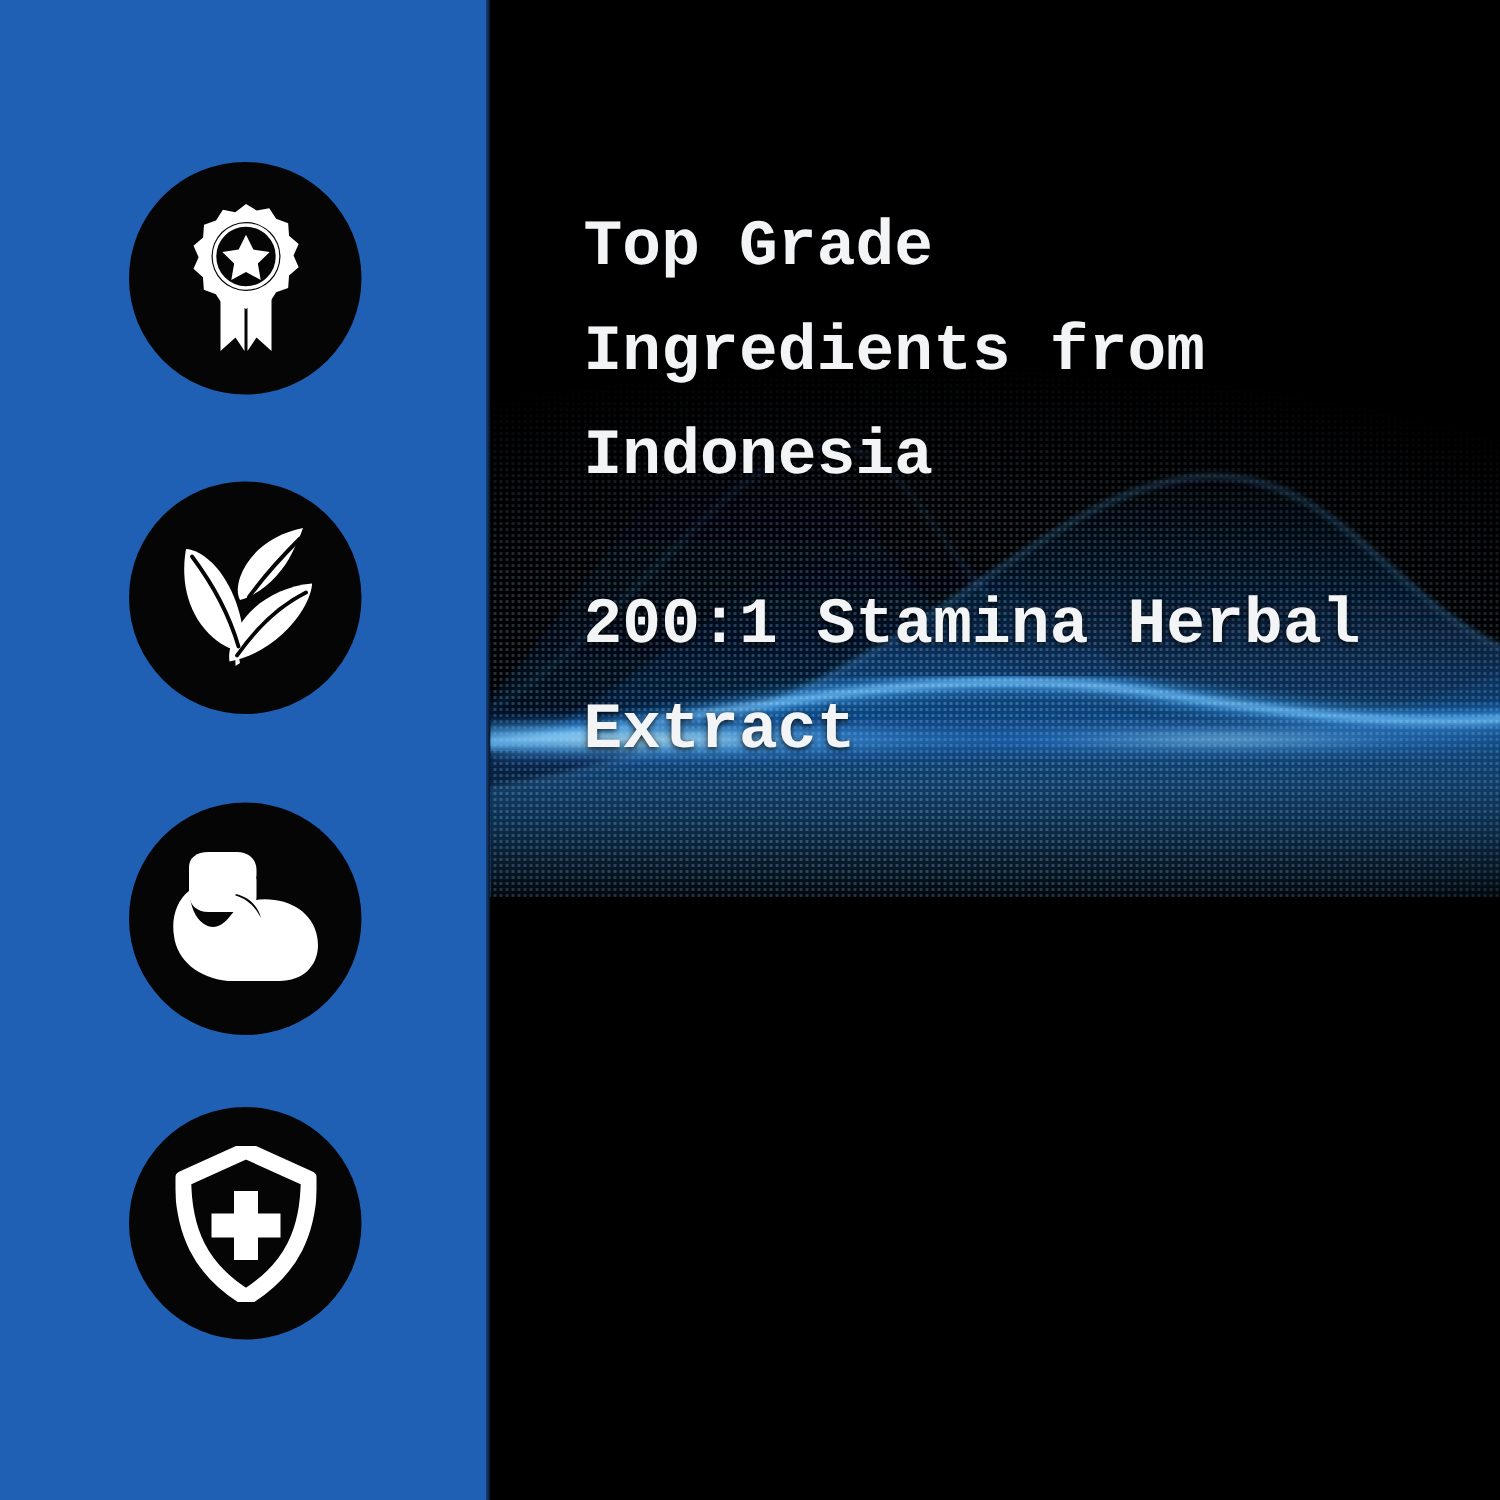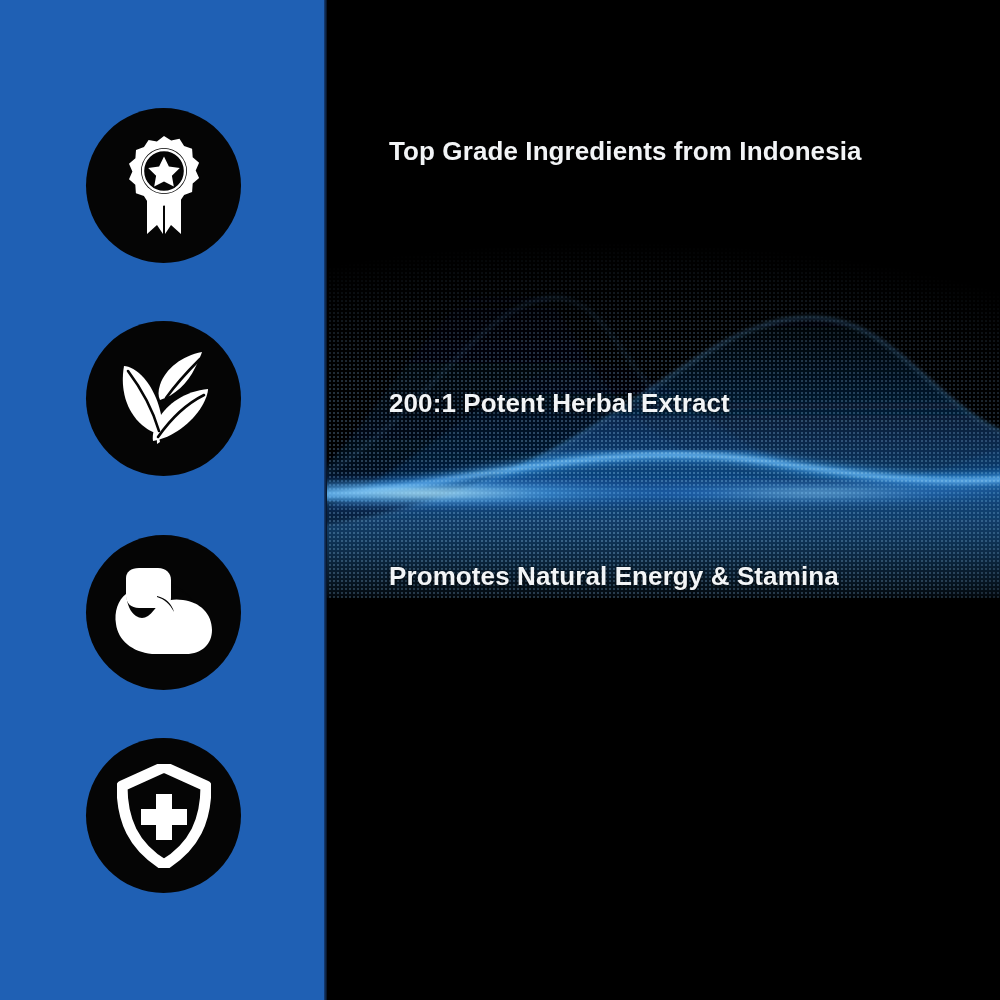--- a/index.html
+++ b/index.html
@@ -135,26 +135,27 @@
     background: linear-gradient(to bottom, #000 42%, rgba(0,0,0,0.55) 78%, rgba(0,0,0,0) 100%);
     pointer-events: none;
   }
 
   
   .feature-text {
     position: absolute;
     left: 62px;           
     width: 540px;
     color: #f2f4f6;
-    font-size: 26px;
+    font-size: 43px;
     font-weight: bold;
     line-height: 1.62;
     letter-spacing: 0.1px;
     text-shadow: 0 1px 4px rgba(0,0,0,0.85);
     z-index: 5;
+    font-family: Liberation Mono, monospace;
   }
   .ft-1 { top: 130px; }
   .ft-2 { top: 382px; }
   .ft-3 { top: 555px; }
   .ft-4 { top: 766px; }
 </style>
 </head>
 <body>
 
 <div id="infographic">
@@ -291,17 +292,16 @@
       </svg>
     </div>
 
     <div class="mesh-dots"></div>
     <div class="glow-streak"></div>
     <div class="glow-streak-2"></div>
     <div class="vignette-top"></div>
     <div class="vignette-bottom"></div>
 
     <div class="feature-text ft-1">Top Grade Ingredients from Indonesia</div>
-    <div class="feature-text ft-2">200:1 Potent Herbal Extract</div>
-    <div class="feature-text ft-3">Promotes Natural Energy &amp; Stamina</div>
+    <div class="feature-text ft-2">200:1 Stamina Herbal Extract</div>
 
   </div>
 </div>
 
 </body></html>

